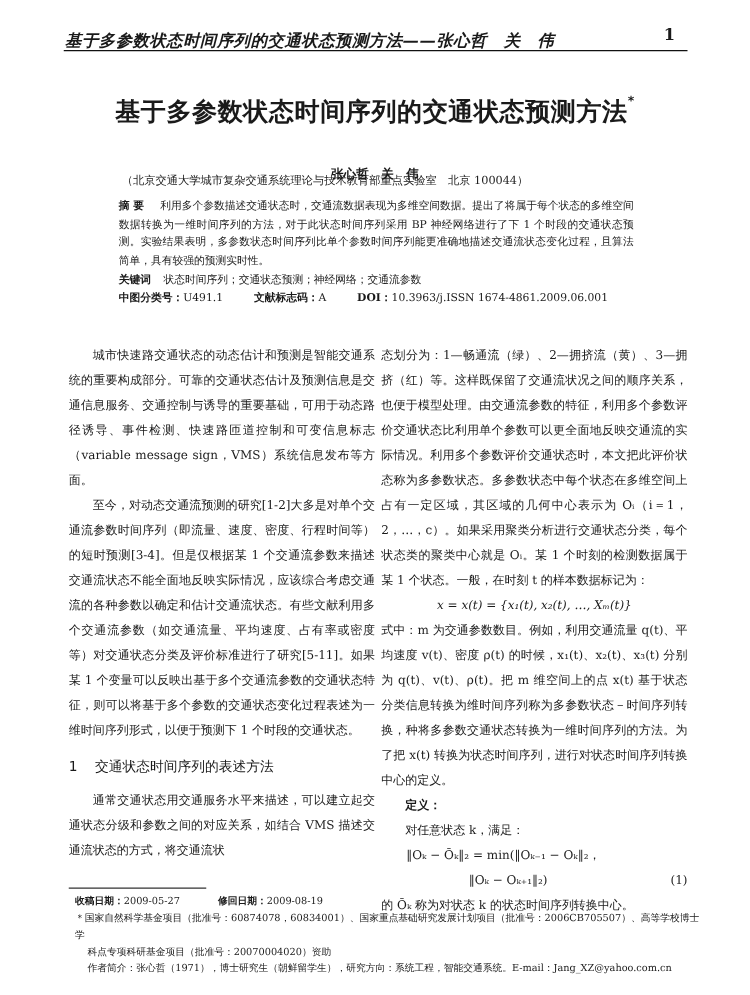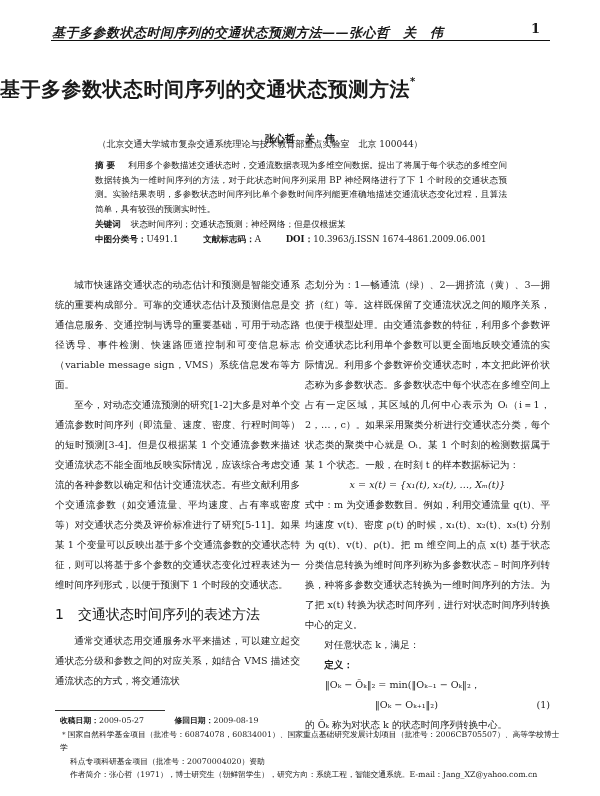--- a/index.html
+++ b/index.html
@@ -15,21 +15,21 @@
   }
   .page-num {
     position: absolute; right: 60px; top: 21px;
     font-size: 13px; font-weight: bold;
   }
   .head-rule {
     position: absolute; left: 51px; top: 40px; width: 499px;
     border-top: 1.2px solid #111;
   }
   .title {
-    position: absolute; left: 0; top: 76px; width: 600px; 
+    position: absolute; left: 0; top: 76px; width: 600px; text-align: center;
     font-family: "DejaVu Sans", sans-serif; font-weight: bold; font-size: 20px;
     letter-spacing: 0.5px;
   }
   .title sup { font-size: 10px; vertical-align: top; }
   .authors {
     position: absolute; left: 0; top: 132px; width: 600px; text-align: center;
     font-size: 10px; font-weight: bold; word-spacing: 6px;
   }
   .affiliation {
     position: absolute; left: 0; top: 138px; width: 520px; text-align: center;
@@ -53,21 +53,21 @@
   .classline b { font-weight: bold; }
   .col {
     position: absolute; top: 264px; width: 245px;
     font-size: 9.6px; line-height: 20px; text-align: justify; margin-top: 11px;
   }
   .col.left { left: 55px; }
   .col.right { left: 305px; }
   .col p { margin: 0; }
   .indent { text-indent: 2em; }
   .sec-heading {
-    font-family: "DejaVu Sans", sans-serif; font-size: 14px; font-weight: normal;
+    font-family: "DejaVu Sans", sans-serif; font-size: 11px; font-weight: normal;
     margin: 8px 0 6px 0; line-height: 22px;
   }
   .sec-heading .num { margin-right: 14px; }
   .eq { text-align: center; font-style: italic; margin: 0; }
   .eq-def { padding-left: 20px; margin: 0; }
   .eq-num { float: right; font-style: normal; }
   .bold { font-weight: bold; }
   .foot-rule {
     position: absolute; left: 55px; top: 710px; width: 110px;
     border-top: 1px solid #333;
@@ -88,41 +88,41 @@
 <div class="head-rule"></div>
 
 <div class="title"><span>基于多参数状态时间序列的交通状态预测方法</span><sup>*</sup></div>
 <div class="authors">张心哲　关　伟</div>
 <div class="affiliation">（北京交通大学城市复杂交通系统理论与技术教育部重点实验室　北京 100044）</div>
 
 <div class="abstract">
   <span class="label">摘要</span><span>利用多个参数描述交通状态时，交通流数据表现为多维空间数据。提出了将属于每个状态的多维空间数据转换为一维时间序列的方法，对于此状态时间序列采用 BP 神经网络进行了下 1 个时段的交通状态预测。实验结果表明，多参数状态时间序列比单个参数时间序列能更准确地描述交通流状态变化过程，且算法简单，具有较强的预测实时性。</span>
 </div>
 <div class="keywords">
-  <span class="label">关键词</span><span>状态时间序列；交通状态预测；神经网络；但是仅根据某</span>
+  <span class="label">关键词</span><span>状态时间序列；交通状态预测；神经网络；交通流参数</span>
 </div>
 <div class="classline">
   <span><b>中图分类号：</b><span style="margin:0">U491.1</span></span>
   <span><b>文献标志码：</b><span style="margin:0">A</span></span>
   <span><b>DOI：</b><span style="margin:0">10.3963/j.ISSN 1674-4861.2009.06.001</span></span>
 </div>
 
 <div class="col left">
   <p class="indent">城市快速路交通状态的动态估计和预测是智能交通系统的重要构成部分。可靠的交通状态估计及预测信息是交通信息服务、交通控制与诱导的重要基础，可用于动态路径诱导、事件检测、快速路匝道控制和可变信息标志（variable message sign，VMS）系统信息发布等方面。</p>
   <p class="indent">至今，对动态交通流预测的研究[1-2]大多是对单个交通流参数时间序列（即流量、速度、密度、行程时间等）的短时预测[3-4]。但是仅根据某 1 个交通流参数来描述交通流状态不能全面地反映实际情况，应该综合考虑交通流的各种参数以确定和估计交通流状态。有些文献利用多个交通流参数（如交通流量、平均速度、占有率或密度等）对交通状态分类及评价标准进行了研究[5-11]。如果某 1 个变量可以反映出基于多个交通流参数的交通状态特征，则可以将基于多个参数的交通状态变化过程表述为一维时间序列形式，以便于预测下 1 个时段的交通状态。</p>
   <div class="sec-heading"><span class="num">1</span><span>交通状态时间序列的表述方法</span></div>
   <p class="indent">通常交通状态用交通服务水平来描述，可以建立起交通状态分级和参数之间的对应关系，如结合 VMS 描述交通流状态的方式，将交通流状</p>
 </div>
 
 <div class="col right">
   <p>态划分为：1—畅通流（绿）、2—拥挤流（黄）、3—拥挤（红）等。这样既保留了交通流状况之间的顺序关系，也便于模型处理。由交通流参数的特征，利用多个参数评价交通状态比利用单个参数可以更全面地反映交通流的实际情况。利用多个参数评价交通状态时，本文把此评价状态称为多参数状态。多参数状态中每个状态在多维空间上占有一定区域，其区域的几何中心表示为 Oᵢ（i＝1，2，…，c）。如果采用聚类分析进行交通状态分类，每个状态类的聚类中心就是 Oᵢ。某 1 个时刻的检测数据属于某 1 个状态。一般，在时刻 t 的样本数据标记为：</p>
   <p class="eq">x = x(t) = {x₁(t), x₂(t), …, Xₘ(t)}</p>
   <p>式中：m 为交通参数数目。例如，利用交通流量 q(t)、平均速度 v(t)、密度 ρ(t) 的时候，x₁(t)、x₂(t)、x₃(t) 分别为 q(t)、v(t)、ρ(t)。把 m 维空间上的点 x(t) 基于状态分类信息转换为维时间序列称为多参数状态－时间序列转换，种将多参数交通状态转换为一维时间序列的方法。为了把 x(t) 转换为状态时间序列，进行对状态时间序列转换中心的定义。</p>
+  <p class="indent bold">定义：</p>
   <p class="indent">对任意状态 k，满足：</p>
-  <p class="indent bold">定义：</p>
   <p class="eq-def">‖Oₖ − Ōₖ‖₂ = min(‖Oₖ₋₁ − Oₖ‖₂，</p>
   <p class="eq-def" style="padding-left:70px"><span>‖Oₖ − Oₖ₊₁‖₂)</span><span class="eq-num">(1)</span></p>
   <p>的 Ōₖ 称为对状态 k 的状态时间序列转换中心。</p>
 </div>
 
 <div class="foot-rule"></div>
 <div class="footnotes">
   <p class="dates">
     <span><b>收稿日期：</b><span style="margin:0">2009-05-27</span></span>
     <span><b>修回日期：</b><span style="margin:0">2009-08-19</span></span>

